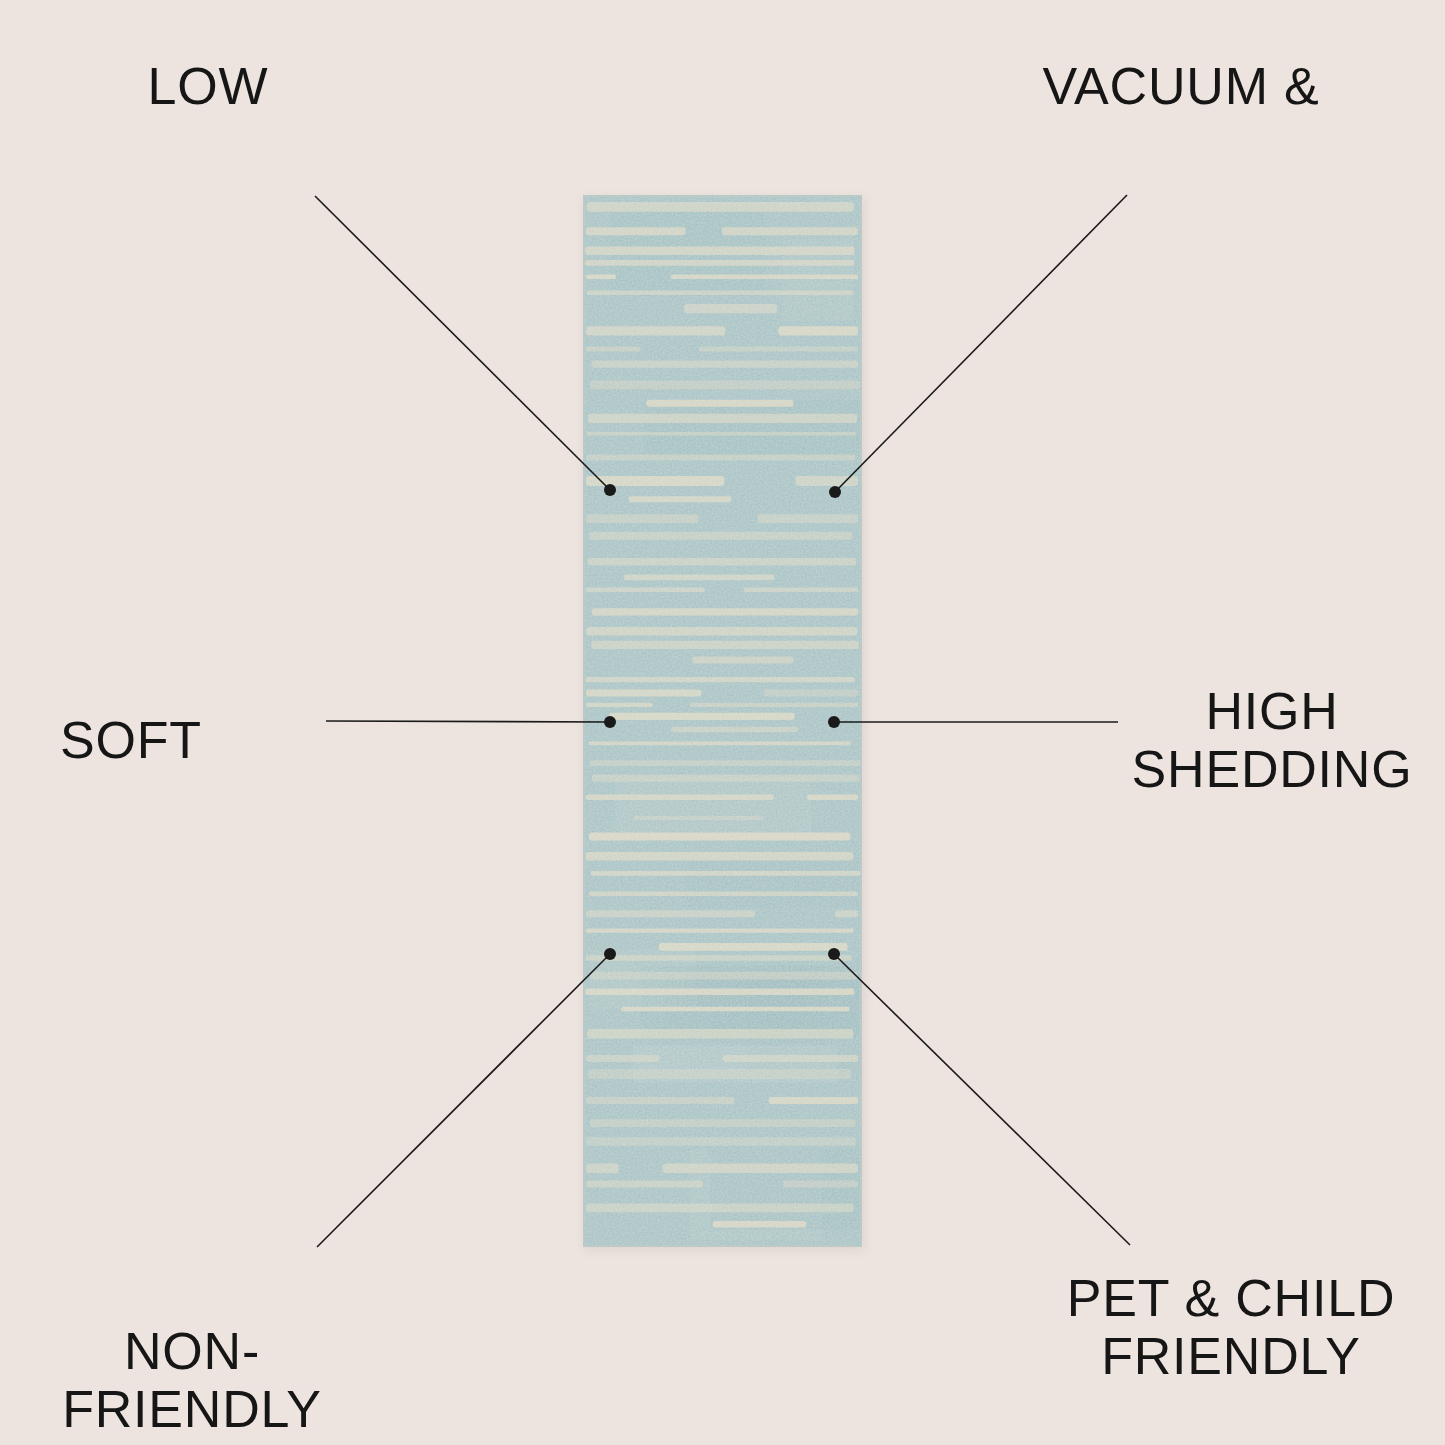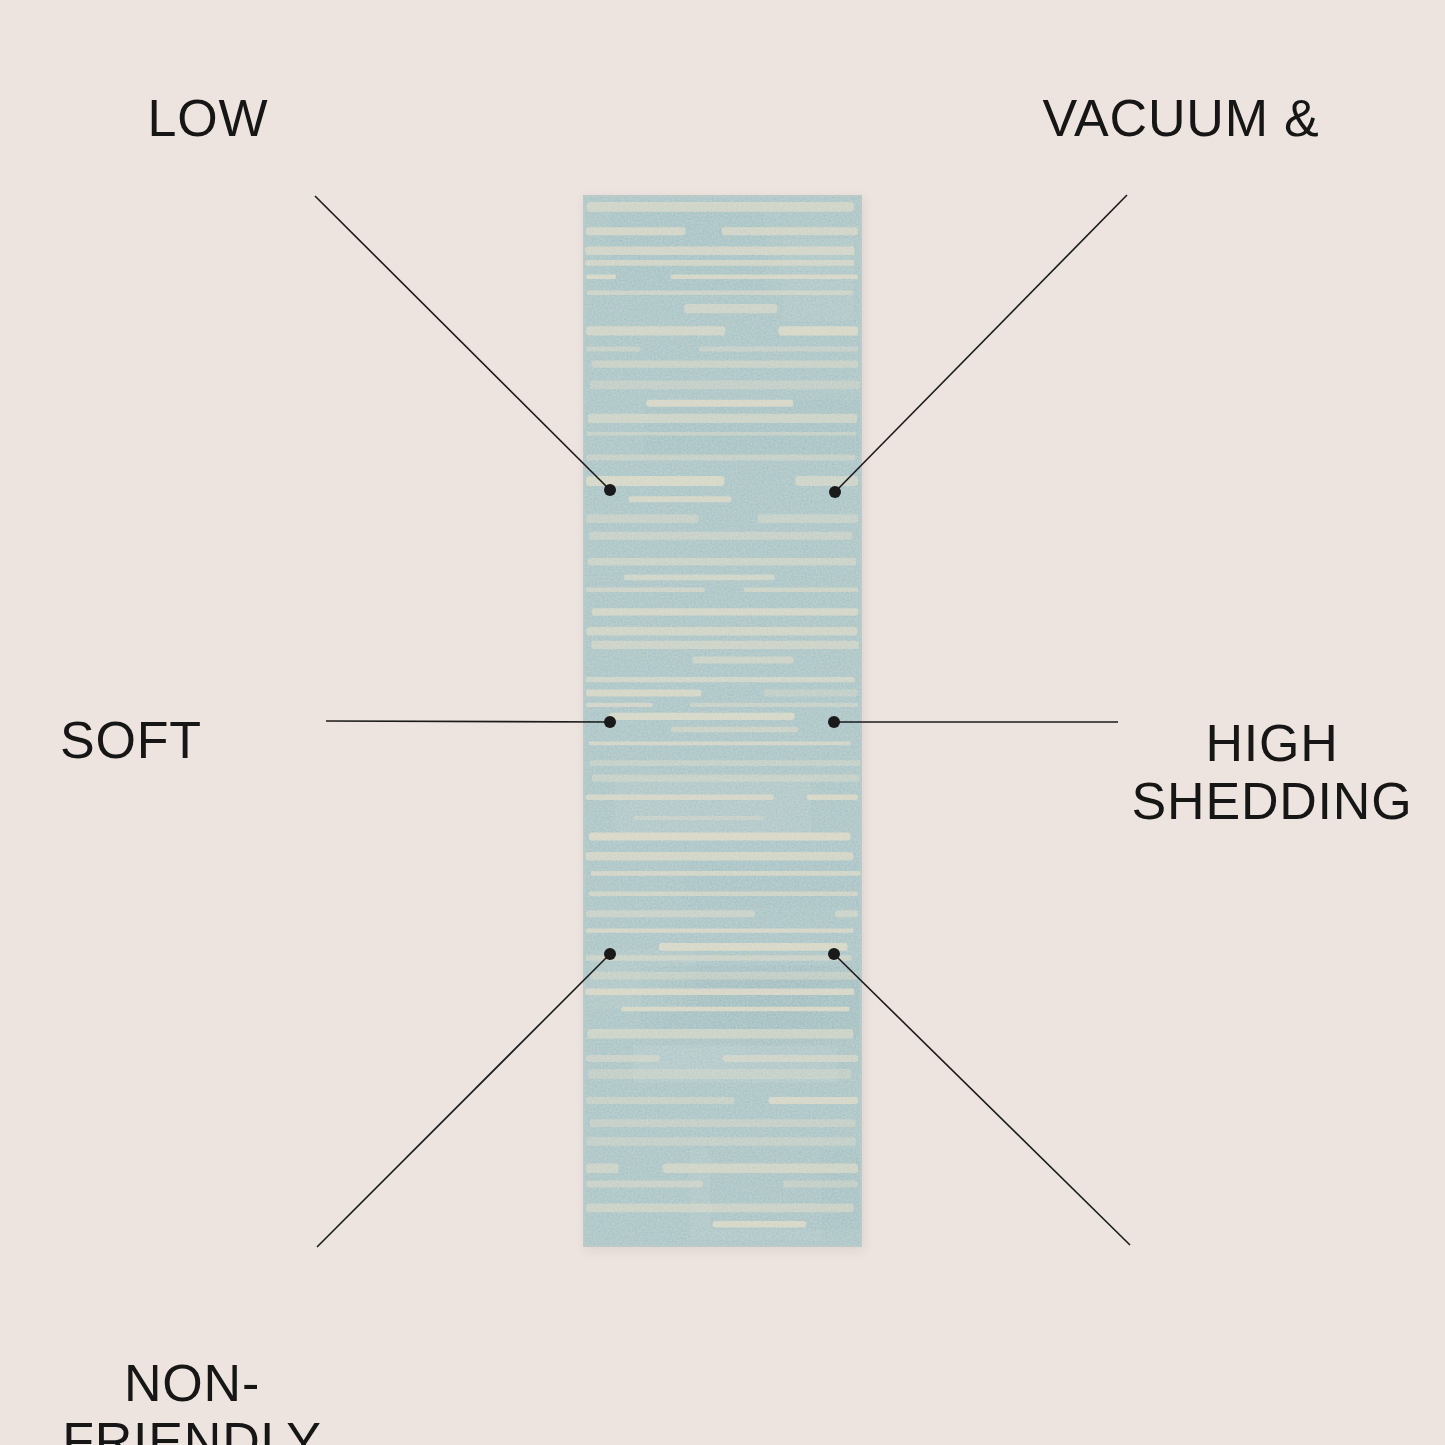--- a/index.html
+++ b/index.html
@@ -30,21 +30,20 @@
   .label{
     position:absolute;
     transform:translateX(-50%);
     text-align:center;
     color:var(--text,#161616);
     font-size:52px;
     line-height:58px;
     letter-spacing:0.8px;
     white-space:nowrap;
     font-weight:400;
-    margin-top:32px;
   }
   .label .ln{display:block;}
 </style>
 </head>
 <body>
 
 <div class="canvas">
 
   <div class="rug-wrap">
     <svg width="279" height="1052" viewBox="0 0 279 1052">
@@ -181,26 +180,30 @@
       <circle cx="834" cy="954" r="6"></circle>
     </g>
   </svg>
 
   <div class="label" style="left:208px;top:57px">
     <span class="ln">LOW</span>
   </div>
   <div class="label" style="left:1181px;top:57px">
     <span class="ln">VACUUM &amp;</span>
   </div>
-  <div class="label" style="left:131px;top:679px">
+  <div class="label" style="left:131px;top:711px">
     <span class="ln">SOFT</span>
     <span class="ln"></span>
   </div>
   <div class="label" style="left:1272px;top:682px">
     <span class="ln">HIGH</span>
     <span class="ln">SHEDDING</span>
   </div>
   <div class="label" style="left:192px;top:1322px">
     <span class="ln">NON-</span>
     <span class="ln">FRIENDLY</span>
   </div>
+  <div class="label" style="left:1231px;top:1269px">
+    <span class="ln">PET &amp; CHILD</span>
+    <span class="ln">FRIENDLY</span>
+  </div>
 
 </div>
 
 </body></html>

